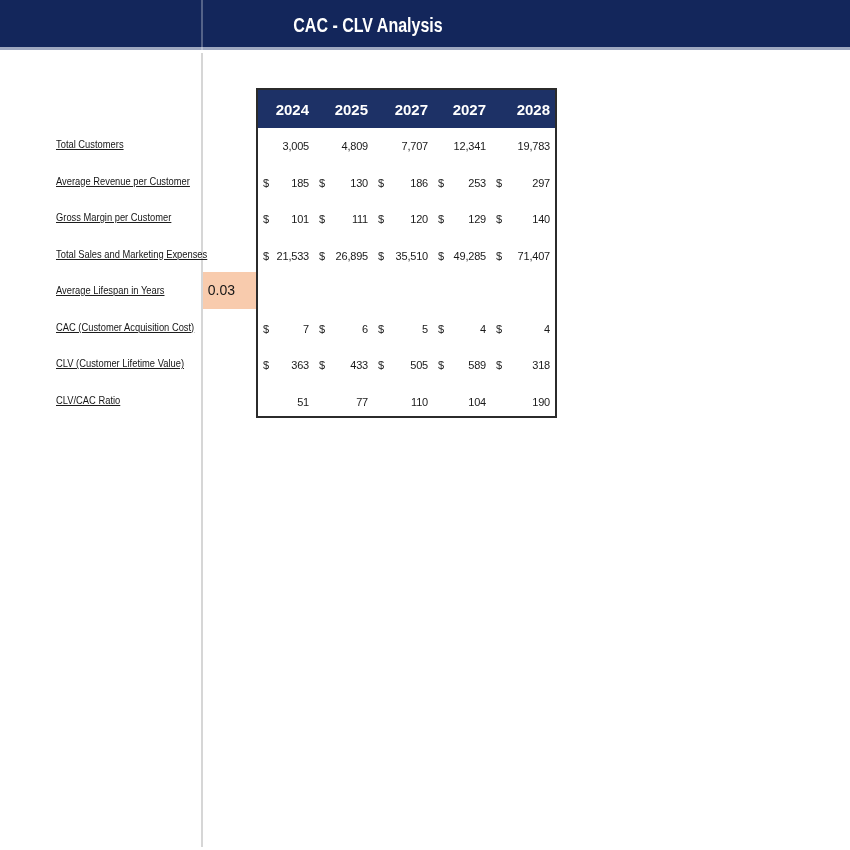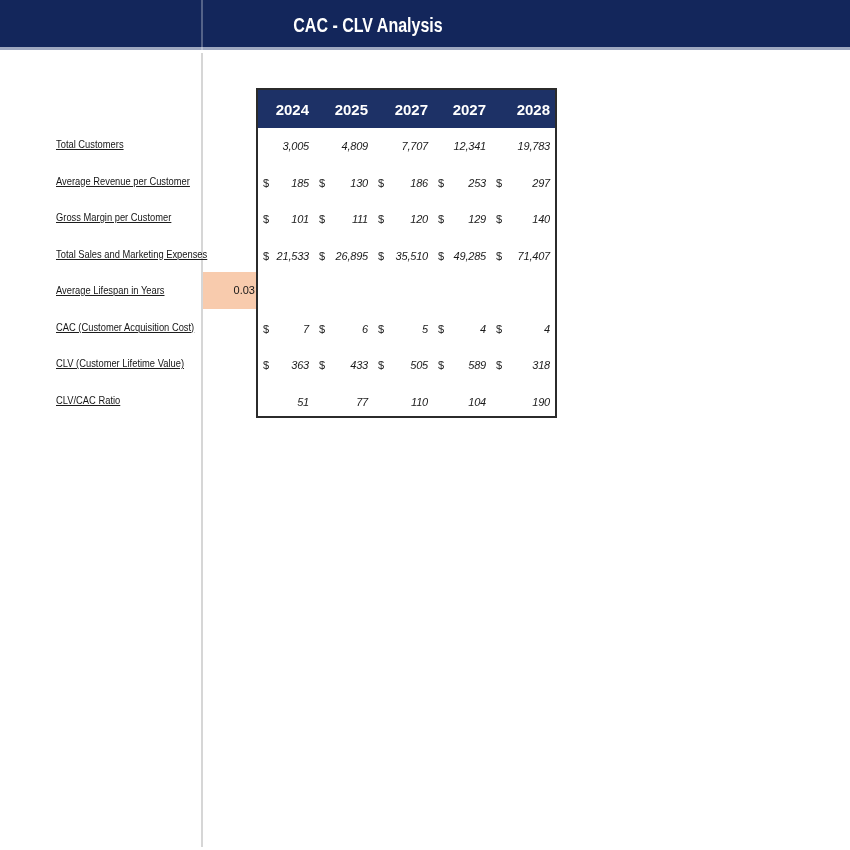--- a/index.html
+++ b/index.html
@@ -47,21 +47,21 @@
     height:36.5px; display:flex; align-items:center;
     font-size:11px; color:#161616; white-space:nowrap;
     transform:scaleX(0.85); transform-origin:left center;
   }
 
   
   .input-cell {
     position:absolute; left:203px; top:272px; width:53px; height:36.5px;
     background:#f8cbad;
     display:flex; align-items:center; justify-content:flex-end;
-    padding-right:1px; font-size:11px; color:#161616;
+    padding-right:21px; font-size:14px; color:#161616;
   }
 
   
   .sheet-table {
     position:absolute; left:256px; top:88px; width:301px; height:330px;
     display:grid;
     grid-template-columns:56px 59px 60px 58px 64px;
     grid-template-rows:38px repeat(8, 36.5px);
     border:2px solid #2b2b2b;
     background:#ffffff;
@@ -70,21 +70,21 @@
     background:#1d3166; color:#ffffff; font-weight:bold; font-size:15px;
     display:flex; align-items:center; justify-content:flex-end;
     padding-right:5px;
   }
   .cell {
     position:relative; font-size:11px; color:#1a1a1a;
     display:flex; align-items:center; justify-content:flex-end;
     padding:0 5px;
   }
   .cell .cur { position:absolute; left:5px; }
-  .cell .val { letter-spacing:-0.2px;font-style:italic; }
+  .cell .val { letter-spacing:-0.2px; }
 </style>
 </head>
 <body>
 
 <div class="page">
 
   <div class="topbar">
     <div class="title">CAC - CLV Analysis</div>
   </div>
 

